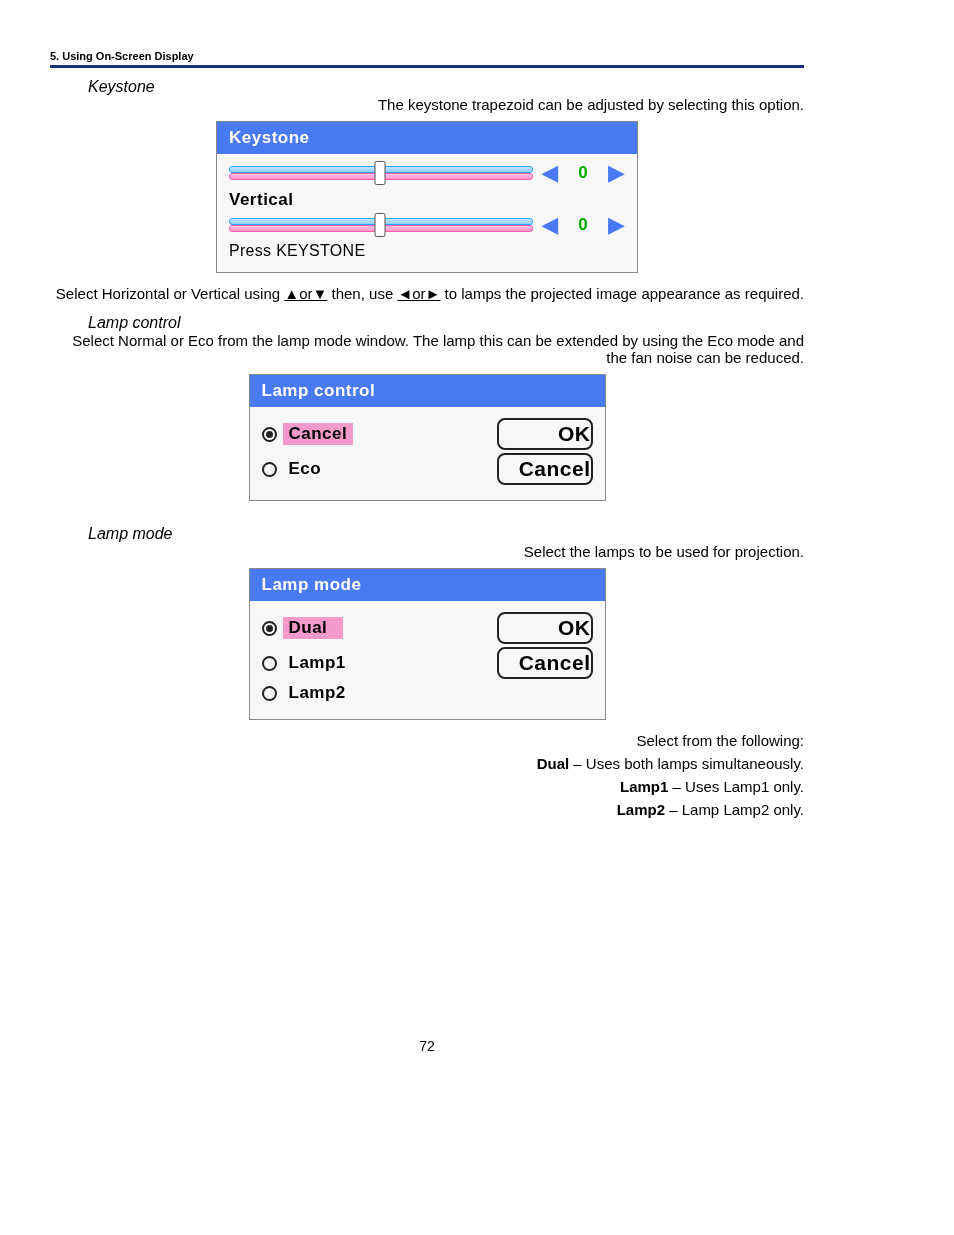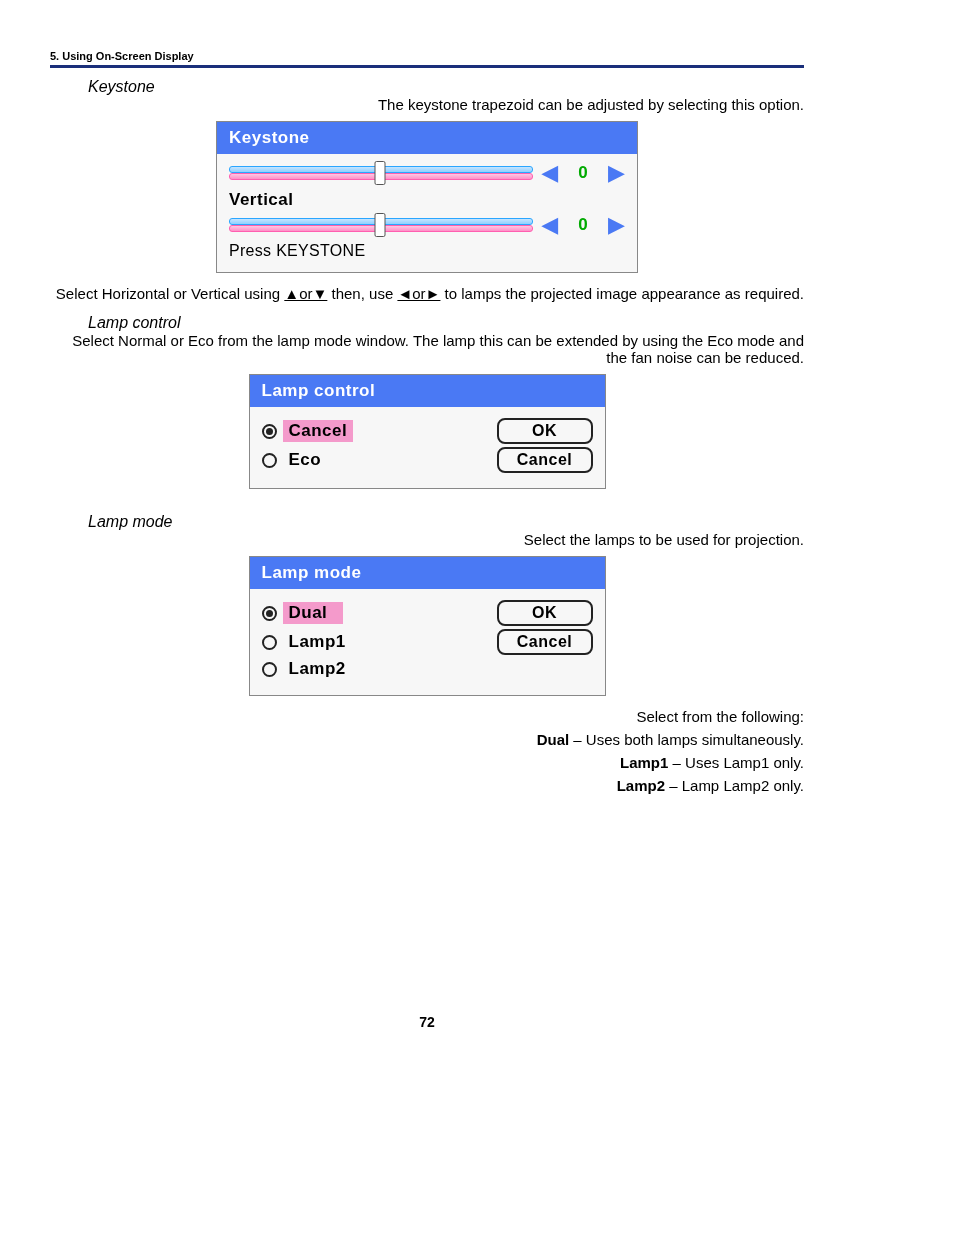--- a/index.html
+++ b/index.html
@@ -139,27 +139,27 @@
     letter-spacing: 0.5px;
     min-width: 60px;
     box-sizing: border-box;
   }
   .option-label.hl { background: #f49acb; }
   .dlg-btn {
     border: 2px solid #222;
     border-radius: 8px;
     padding: 2px 0;
     width: 92px;
-    text-align: center;
-    font-weight: bold;
-    font-size: 16px;
+    text-align: right;
+    font-weight: bold;
+    font-size: 21px;
     letter-spacing: 0.5px;
   }
   .glyph { font-family: Arial, "Segoe UI Symbol", sans-serif; text-decoration: underline; }
-  .footer-page { text-align:center; font-weight:bold; margin-top:220px; font-size:14px; }
+  .footer-page { text-align:center; font-weight:normal; margin-top:220px; font-size:14px; }
 </style>
 </head>
 <body>
 
 <div class="section-heading">5. Using On-Screen Display</div>
 
 <div class="subheading">Keystone</div>
 <p class="body-text">The keystone trapezoid can be adjusted by selecting this option.</p>
 
 <div class="osd-window w-keystone">

